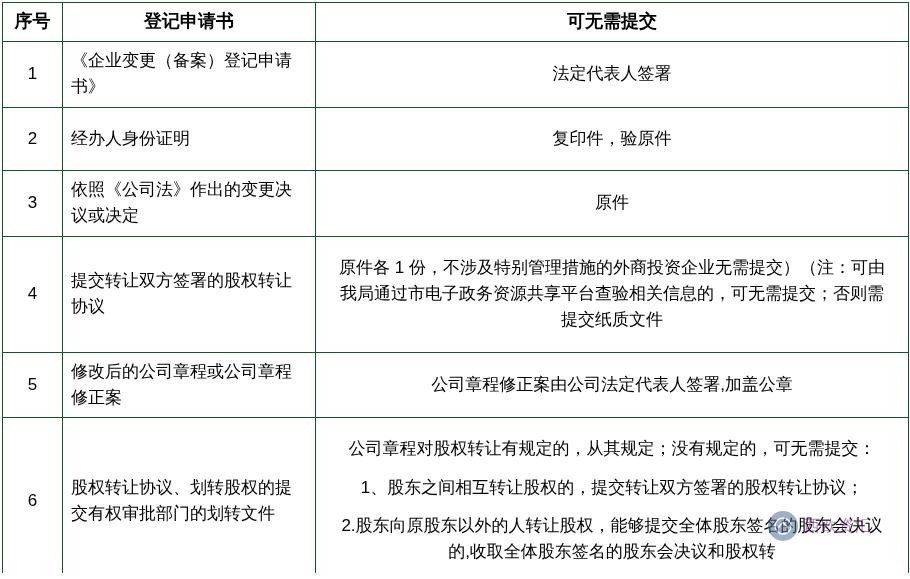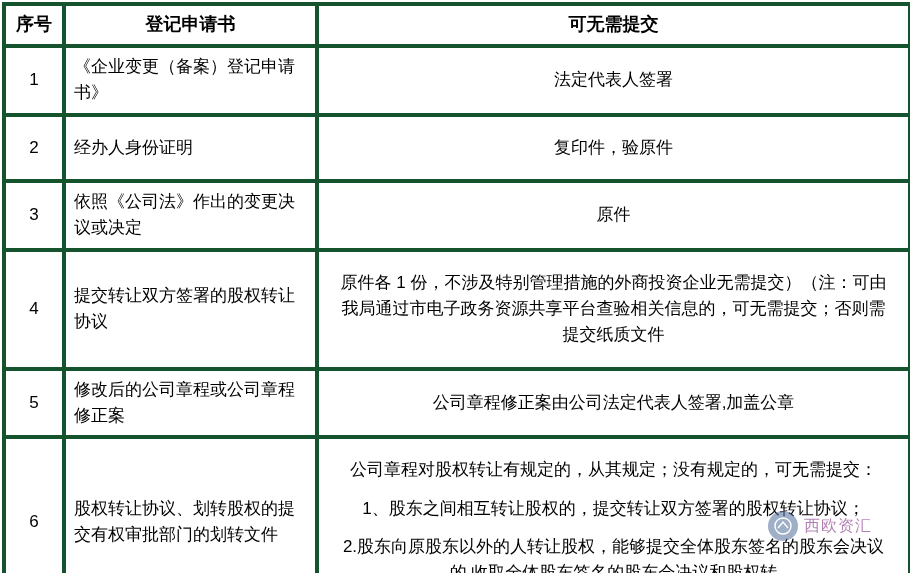--- a/index.html
+++ b/index.html
@@ -16,21 +16,21 @@
     overflow: hidden;
   }
   #doc-table {
     border-collapse: collapse;
     width: 906px;
     margin: 2px 0 0 2px;
     table-layout: fixed;
   }
   #doc-table th,
   #doc-table td {
-    border: 4px solid #14532d;
+    border: 1px solid #14532d;
     vertical-align: middle;
     padding: 6px 8px;
     font-size: 17px;
     line-height: 1.55;
   }
   #doc-table th {
     text-align: center;
     font-weight: bold;
     font-size: 18px;
     padding: 5px 8px;

